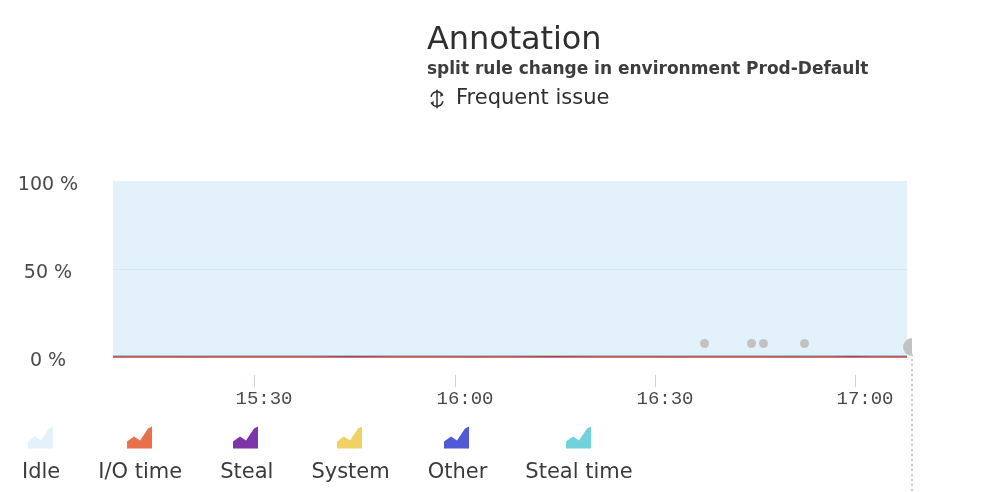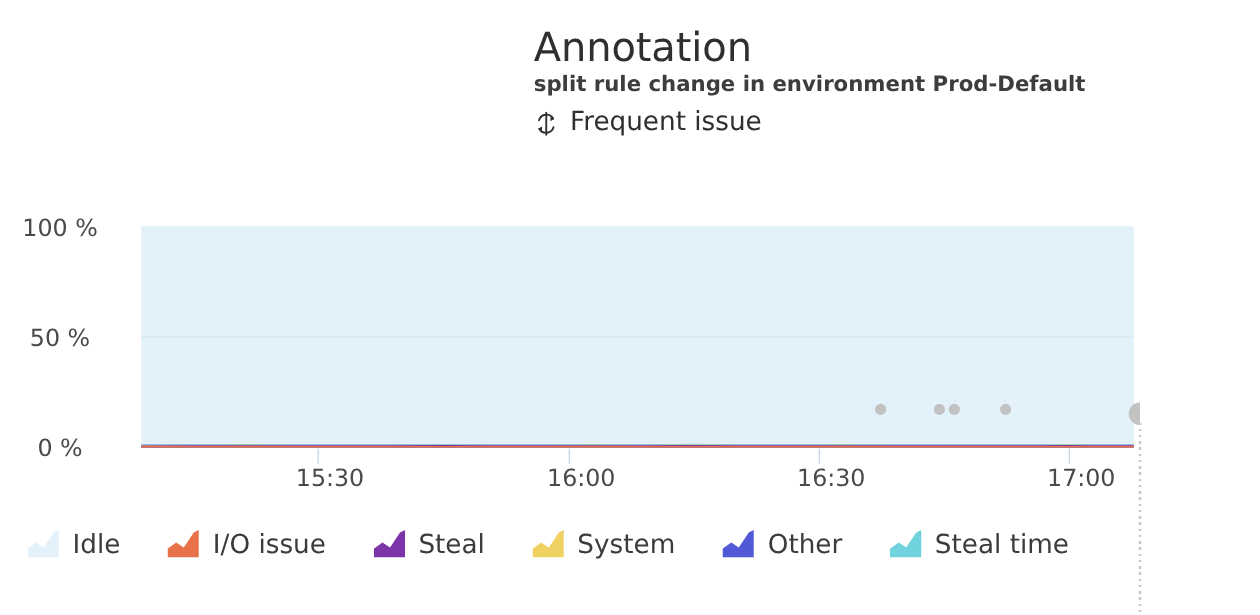--- a/index.html
+++ b/index.html
@@ -88,22 +88,22 @@
     background: #d3e7f2;
   }
   #series-band {
     position: absolute;
     left: 0; right: 0; bottom: 0;
     height: 5px;
     overflow: visible;
   }
   #x-axis-labels {
     position: absolute;
-    left: 0; top: 0;
-    width: 928px; height: 250px;
+    left: 0; top: 16px;
+    width: 928px; height: 250px; font-family: Liberation Mono, monospace;
   }
   .x-tick-label {
     position: absolute;
     top: 222px;
     font-size: 19px;
     color: #4a4a4a;
     transform: translateX(-50%);
     white-space: nowrap;
   }
   .x-tick-mark {
@@ -152,20 +152,21 @@
     align-items: center;
     gap: 0px;
     font-size: 21px;
   }
   .legend-item {
     display: flex;
     align-items: center;
     gap: 9px;
     margin-right: 38px;
     white-space: nowrap;
+    flex-direction: column;
   }
   .legend-icon {
     width: 27px;
     height: 22px;
     flex: 0 0 27px;
     display: block;
   }
   .legend-label {
     color: #3b3b3b;
     line-height: 22px;
@@ -245,21 +246,21 @@
     <svg class="legend-icon" viewBox="0 0 27 22">
       <path d="M0,15 L7,10 L13,14 L21,2 L25,0 L25,22 L0,22 Z" fill="#e3f2fa"></path>
     </svg>
     <span class="legend-label">Idle</span>
   </div>
 
   <div class="legend-item">
     <svg class="legend-icon" viewBox="0 0 27 22">
       <path d="M0,15 L7,10 L13,14 L21,2 L25,0 L25,22 L0,22 Z" fill="#e8714a"></path>
     </svg>
-    <span class="legend-label">I/O issue</span>
+    <span class="legend-label">I/O time</span>
   </div>
 
   <div class="legend-item">
     <svg class="legend-icon" viewBox="0 0 27 22">
       <path d="M0,15 L7,10 L13,14 L21,2 L25,0 L25,22 L0,22 Z" fill="#7b35a8"></path>
     </svg>
     <span class="legend-label">Steal</span>
   </div>
 
   <div class="legend-item">

